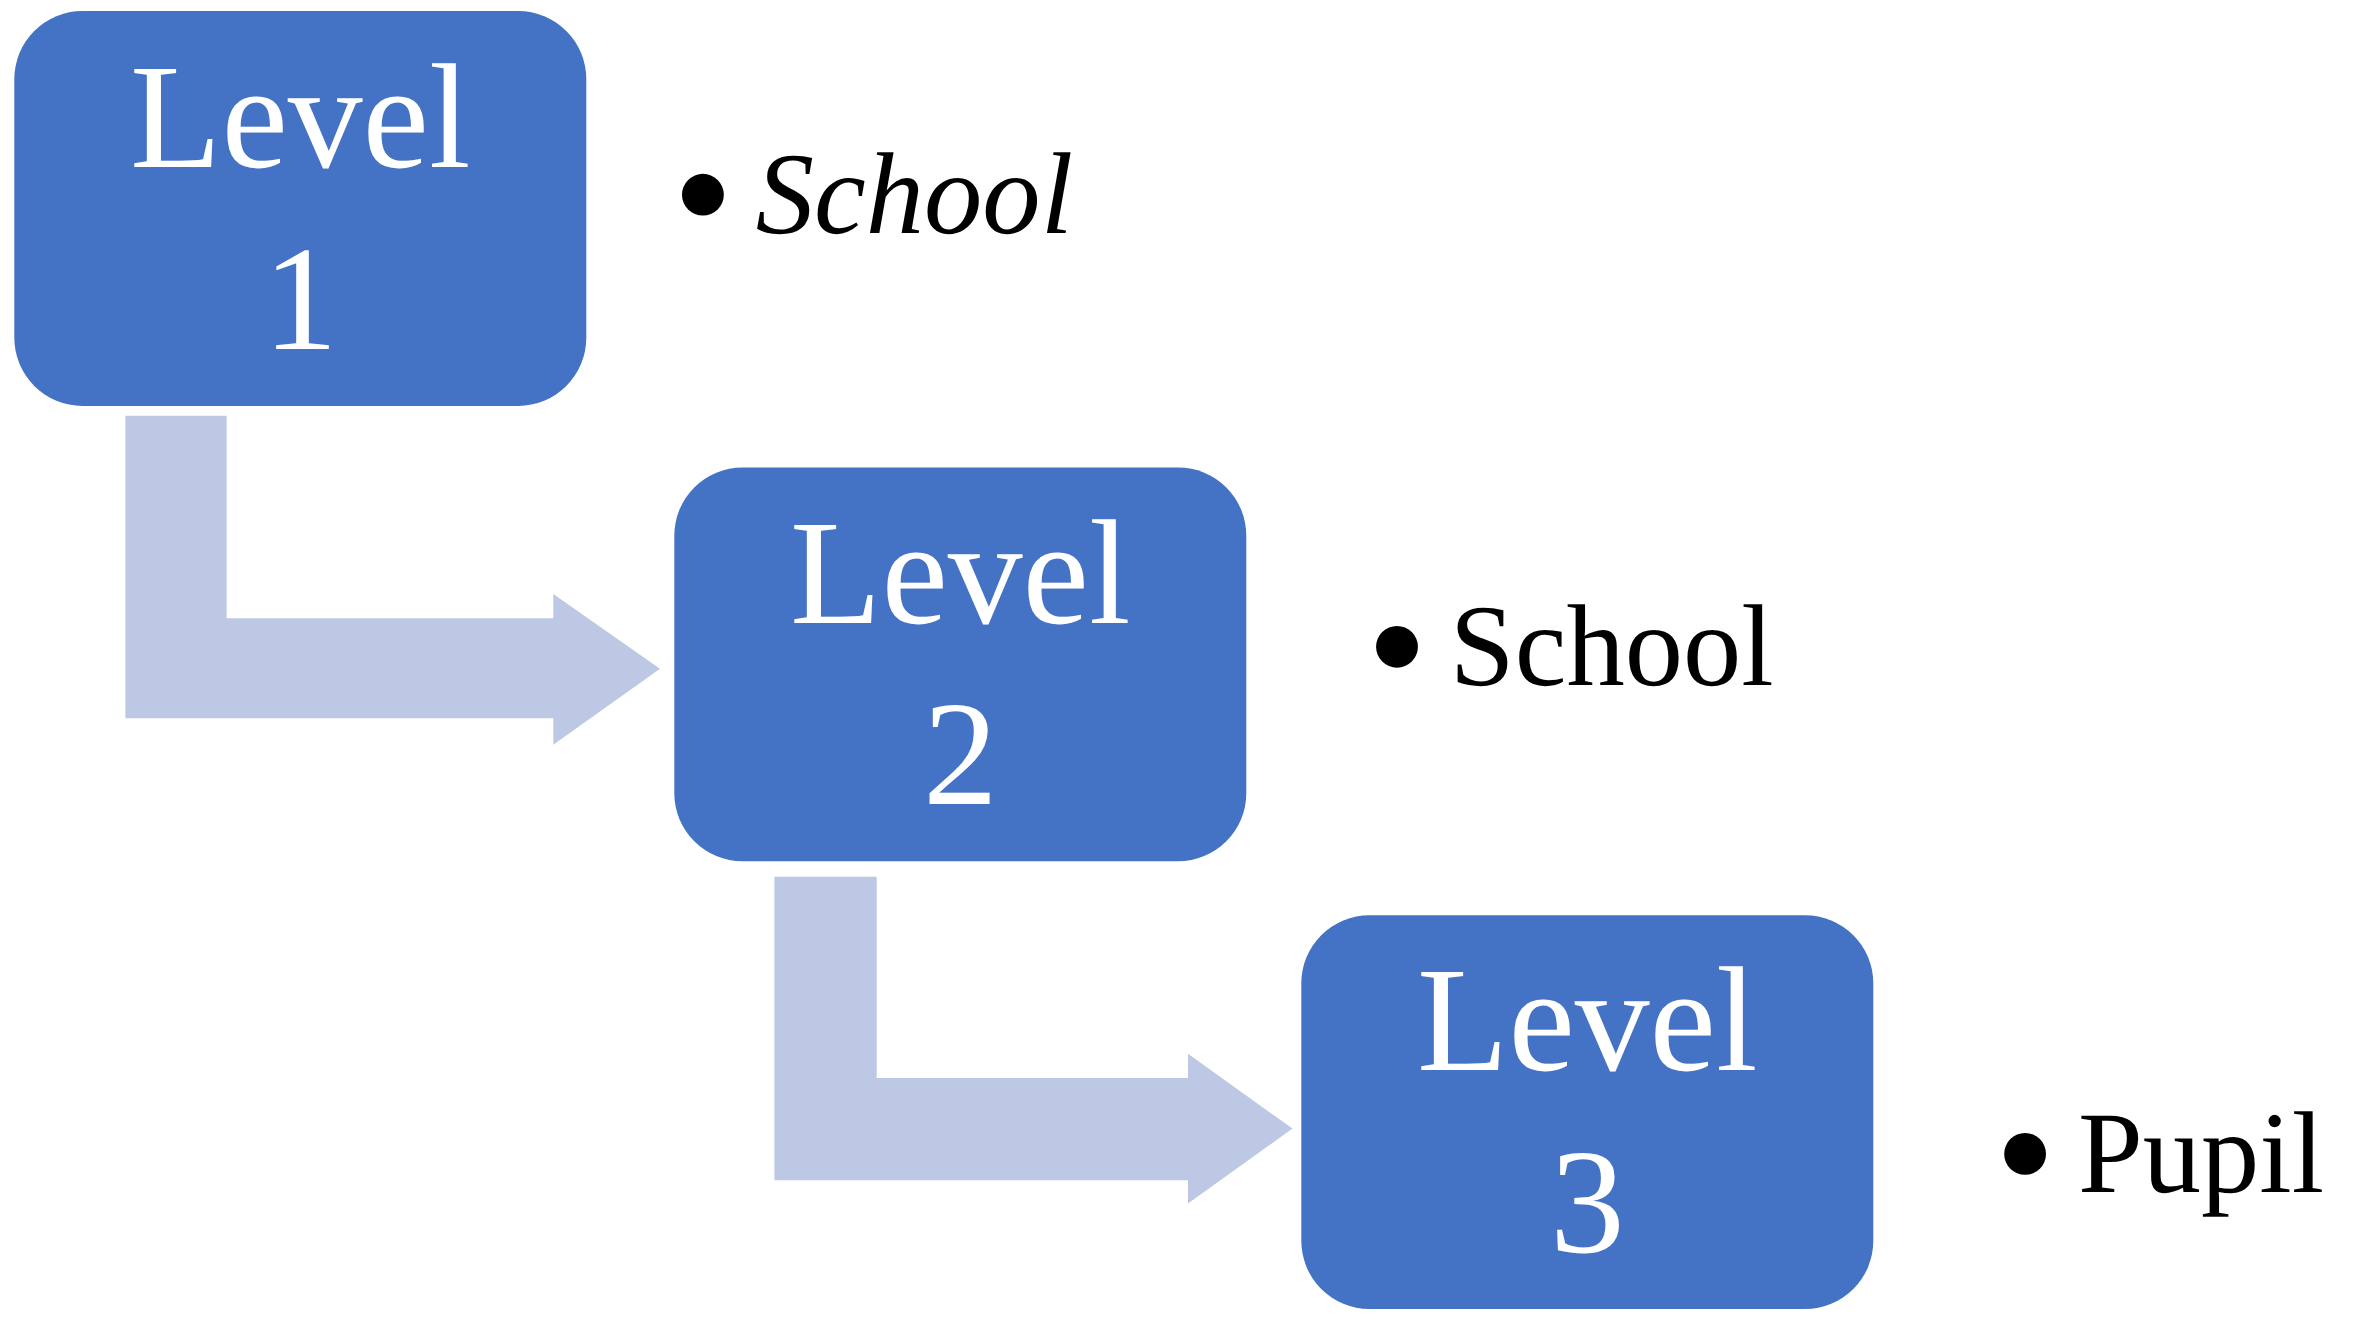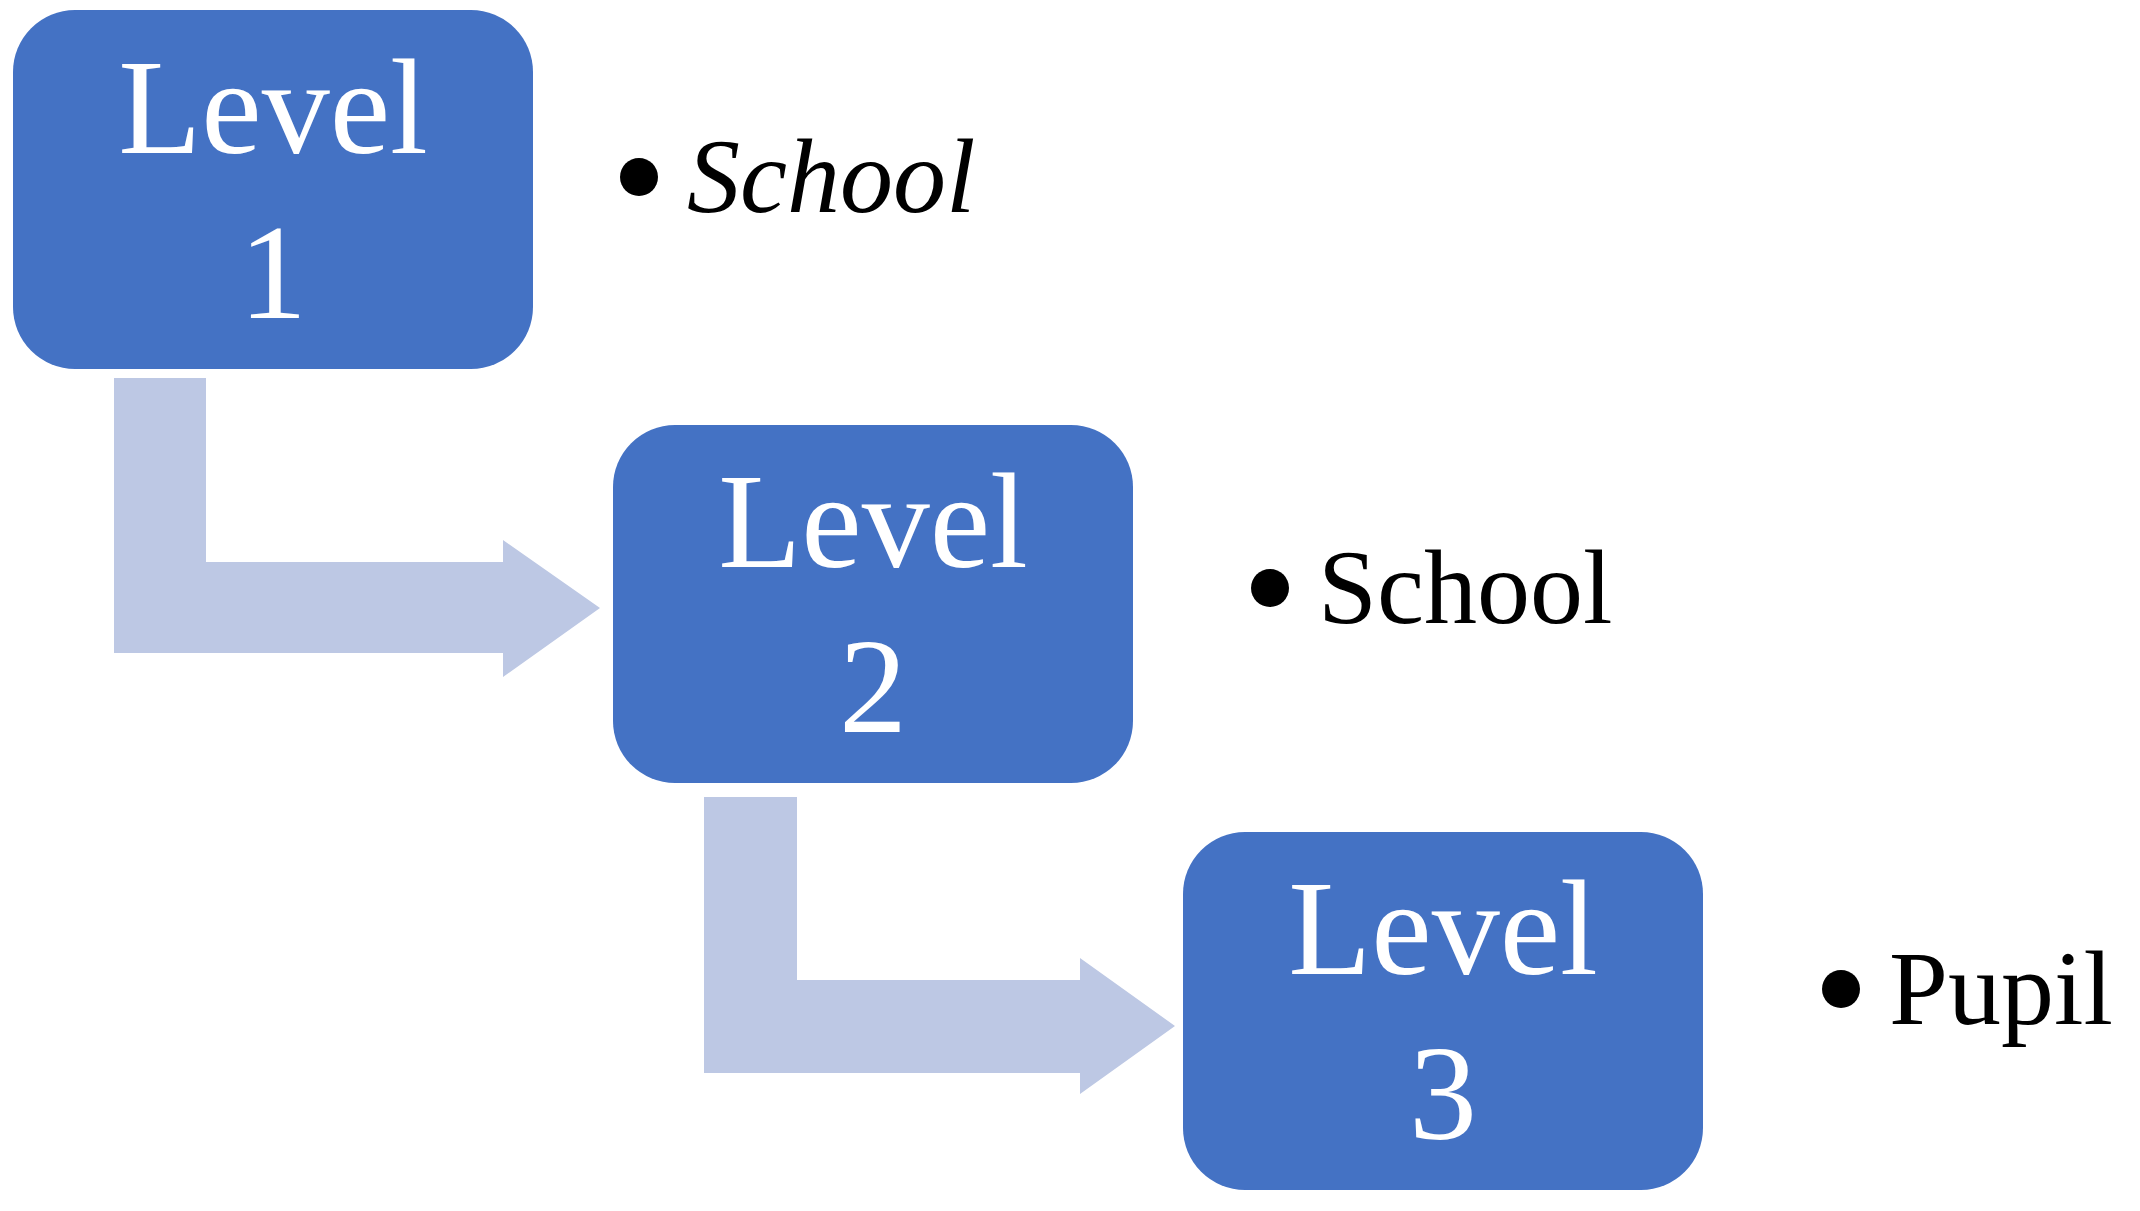--- a/index.html
+++ b/index.html
@@ -59,21 +59,21 @@
     flex: 0 0 auto;
   }
   .bullet .label {
     color: #000000;
     font-size: 106px;
     line-height: 106px;
     white-space: nowrap;
   }
   .bullet-1 { left: 620px;  top: 124px; font-style: italic; }
   .bullet-2 { left: 1251px; top: 535px; }
-  .bullet-3 { left: 1822px; top: 936px; }
+  .bullet-3 { left: 1822px; top: 996px; }
 </style>
 </head>
 <body>
 
 <div class="stage">
 
   <svg class="connector-layer" viewBox="0 0 2140 1211" xmlns="http://www.w3.org/2000/svg">
     <polygon points="114,378 206,378 206,562 503,562 503,540 600,608 503,677 503,653 114,653" fill="#BDC8E4"></polygon>
     <polygon points="704,797 797,797 797,980 1080,980 1080,958 1175,1026 1080,1094 1080,1073 704,1073" fill="#BDC8E4"></polygon>
   </svg>

